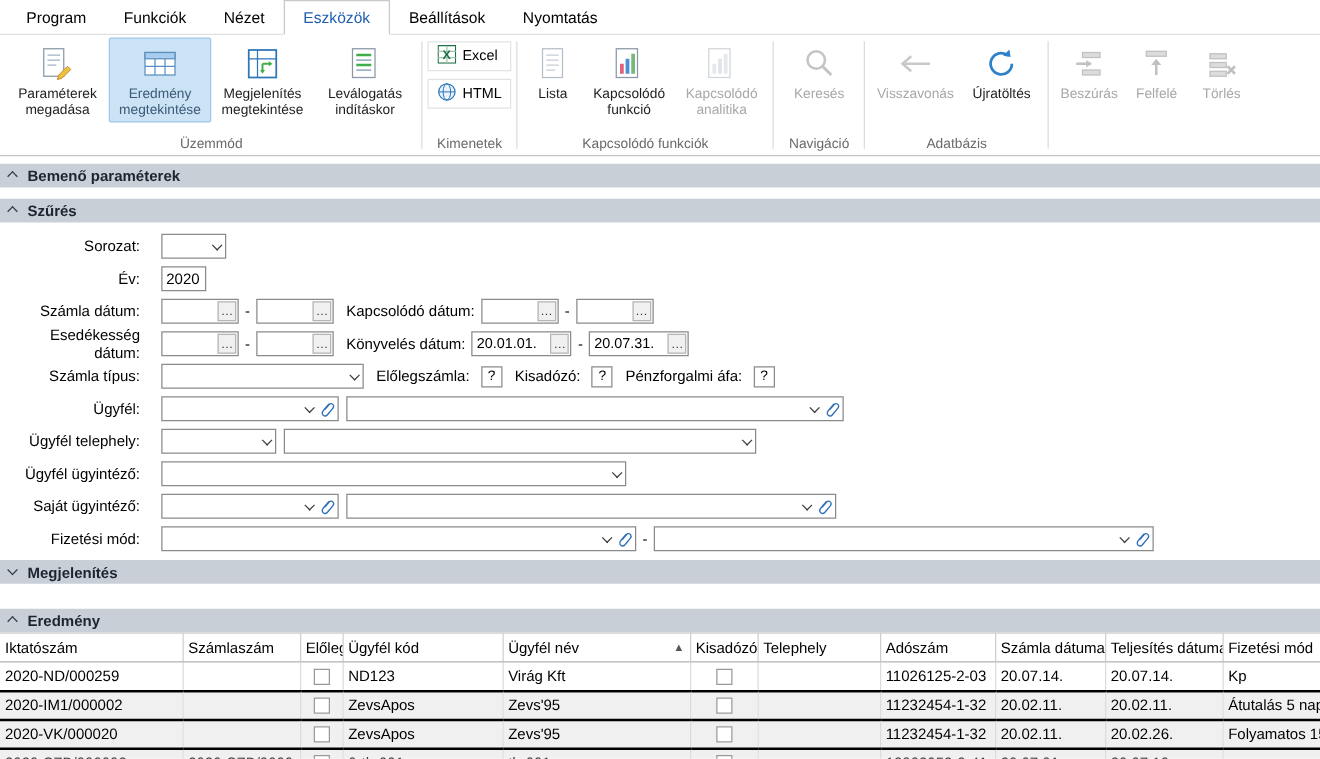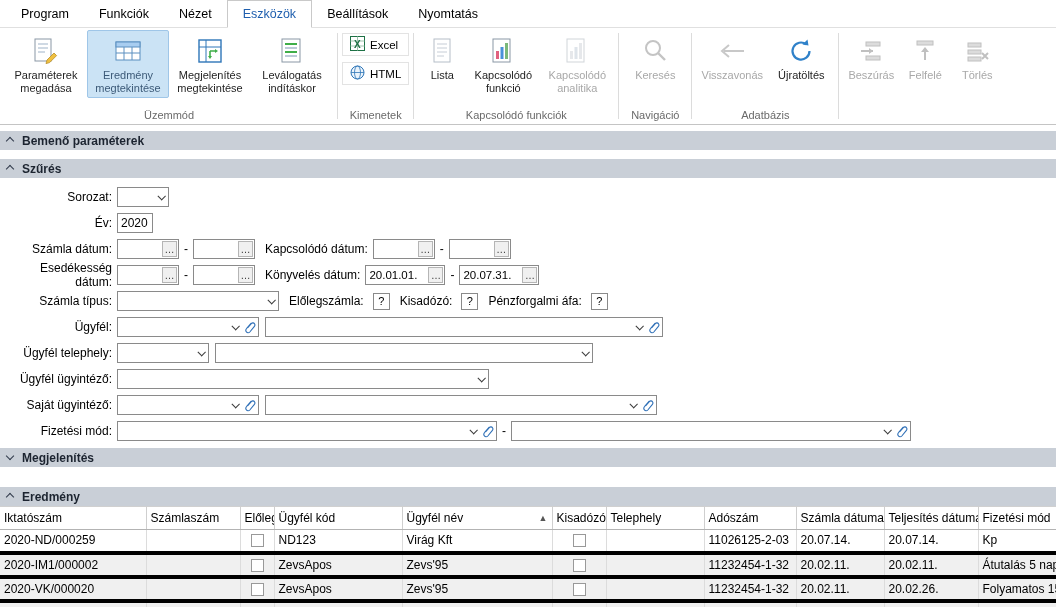--- a/index.html
+++ b/index.html
@@ -37,21 +37,21 @@
     padding-left:6px; font-weight:bold; font-size:12px; color:#1c2430; }
   .gap6 { height:6px; } .gap9 { height:9px; } .gap20 { height:20px; }
   .car { width:9px; height:9px; position:relative; display:inline-block; }
   .car::before { content:""; position:absolute; left:1px; top:2px; width:5px; height:5px; }
   .car.up::before   { border-left:1.6px solid #30394a; border-top:1.6px solid #30394a; transform:rotate(45deg); }
   .car.down::before { border-right:1.6px solid #30394a; border-bottom:1.6px solid #30394a; transform:rotate(45deg); top:0; }
 
   
   .filterform { padding:6px 0 4px; }
   .frow { display:flex; align-items:center; height:26px; }
-  .flabel { width:112px; text-align:right; margin-right:5px; flex-shrink:0; }
+  .flabel { width:112px; text-align:right; margin-right:17px; flex-shrink:0; }
   .flabel2 { margin-left:10px; margin-right:5px; }
   .ctl { border:1px solid #8a8a8a; height:20px; background:#fff; display:inline-flex; align-items:center; }
   .txt { padding:0 3px; font-family:"Liberation Sans",sans-serif; font-size:12px; }
   .w36{width:36px;} .w52{width:52px;justify-content:flex-end;} .w92{width:92px;} .w142{width:142px;} .w162{width:162px;}
   .w372{width:372px;} .w378{width:378px;} .w380{width:380px;} .w392{width:392px;}
   .w398{width:398px;} .w400{width:400px;}
   .datef { width:62px; padding:1px; }
   .datef.wide { width:80px; }
   .dval { flex:1; font-size:11.5px; padding-left:2px; white-space:nowrap; overflow:hidden; }
   .dots { width:15px; align-self:stretch; display:flex; align-items:center; justify-content:center;
@@ -64,21 +64,21 @@
     border-bottom:1.3px solid #3c3c3c; transform:rotate(45deg) translateY(-1px); }
   .clip { width:16px; height:100%; display:flex; align-items:center; justify-content:center; flex-shrink:0; }
   .qbox { width:17px; height:17px; border:1px solid #8a8a8a; background:#fff; margin-left:4px;
     display:inline-flex; align-items:center; justify-content:center; font-size:11px; }
 
   
   table { border-collapse:collapse; table-layout:fixed; width:1056px; font-size:12px; }
   th { font-weight:normal; text-align:left; padding:3px 4px; height:23px; background:#fff;
     border-top:1px solid #d0d0d0; border-right:1px solid #cfcfcf; border-bottom:1px solid #b3b3b3;
     white-space:nowrap; overflow:hidden; }
-  td { padding:3px 4px; height:23px; border-right:1px solid #dcdcdc; border-bottom:4px solid #000000;
+  td { padding:3px 4px; height:23px; border-right:1px solid #dcdcdc; border-bottom:2px solid #000000;
     white-space:nowrap; overflow:hidden;margin-top:32px; }
   tr.alt td { background:#f0f0f0; }
   td.c { text-align:center; }
   .cb { width:13px; height:13px; border:1px solid #999; background:#fff; display:inline-block; vertical-align:middle; }
   .sortarrow { float:right; font-size:9px; color:#555; margin-top:2px; }
 </style>
 </head>
 <body>
 
 <div class="menubar">

